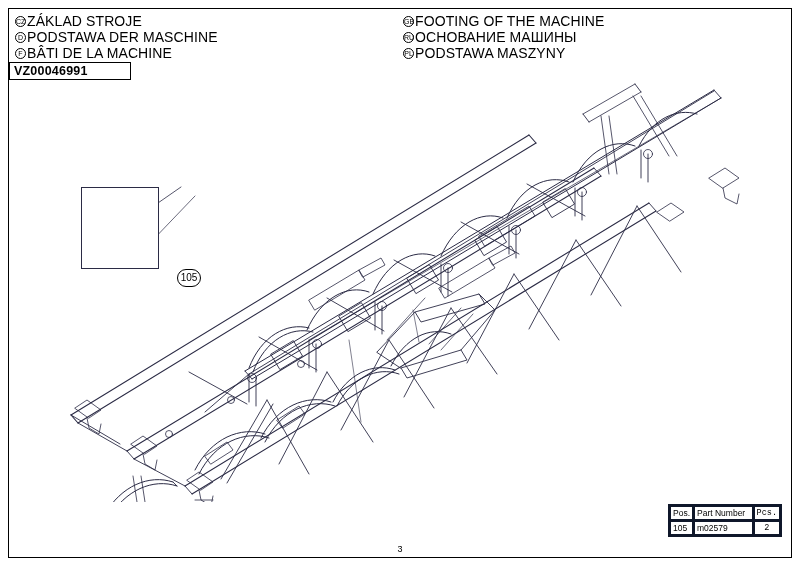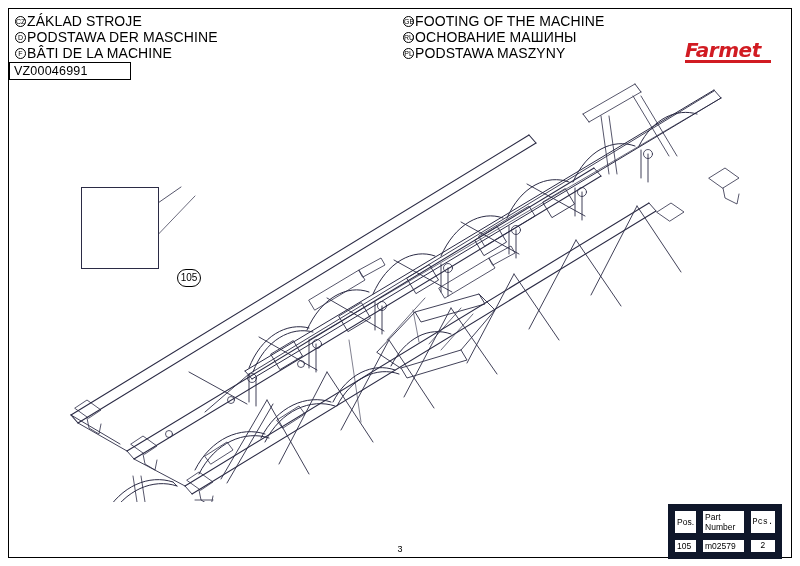--- a/index.html
+++ b/index.html
@@ -74,21 +74,21 @@
     width: 122px;
     height: 18px;
     border: 1px solid #000;
     box-sizing: border-box;
     display: flex;
     align-items: center;
     padding-left: 4px;
   }
   .doc-code-text {
     font-size: 12.5px;
-    font-weight: normal;
+    font-weight: bold;
     letter-spacing: 0.2px;
   }
   
   .logo {
     position: absolute;
     right: 14px;
     top: 30px;
     width: 92px;
     height: 30px;
   }
@@ -142,21 +142,21 @@
   
   .parts-table {
     position: absolute;
     left: 668px;
     top: 504px;
     width: 114px;
     border-collapse: collapse;
     font-size: 8.5px;
   }
   .parts-table td, .parts-table th {
-    border: 7px solid #0f172a;
+    border: 3px solid #0f172a;
     padding: 1px 2px;
     text-align: left;
     font-weight: normal;
     height: 11px;
     box-sizing: border-box;
   }
   .parts-table .c-pos { width: 22px; }
   .parts-table .c-pn  { width: 66px; }
   .parts-table .c-pcs { width: 26px; text-align: center; font-family: Liberation Mono, monospace; }
   .parts-table tbody .c-pcs { text-align: center; }
@@ -197,24 +197,20 @@
         <span class="lang-code">GB</span><span class="lang-text">FOOTING OF THE MACHINE</span>
       </span>
       <span class="lang-row">
         <span class="lang-code">RU</span><span class="lang-text">ОСНОВАНИЕ МАШИНЫ</span>
       </span>
       <span class="lang-row">
         <span class="lang-code">PL</span><span class="lang-text">PODSTAWA MASZYNY</span>
       </span>
     </div>
 
-    <div class="logo">
-      <div class="logo-text">Farmet</div>
-      <div class="logo-underline"></div>
-    </div>
   </div>
 
   <div class="doc-code-box">
     <span class="doc-code-text">VZ00046991</span>
   </div>
 
   <div class="drawing">
 
     <svg width="782" height="420" viewBox="0 0 782 420">
       <g fill="none" stroke="#2b2b45" stroke-width="0.9" stroke-linejoin="round" stroke-linecap="round">

